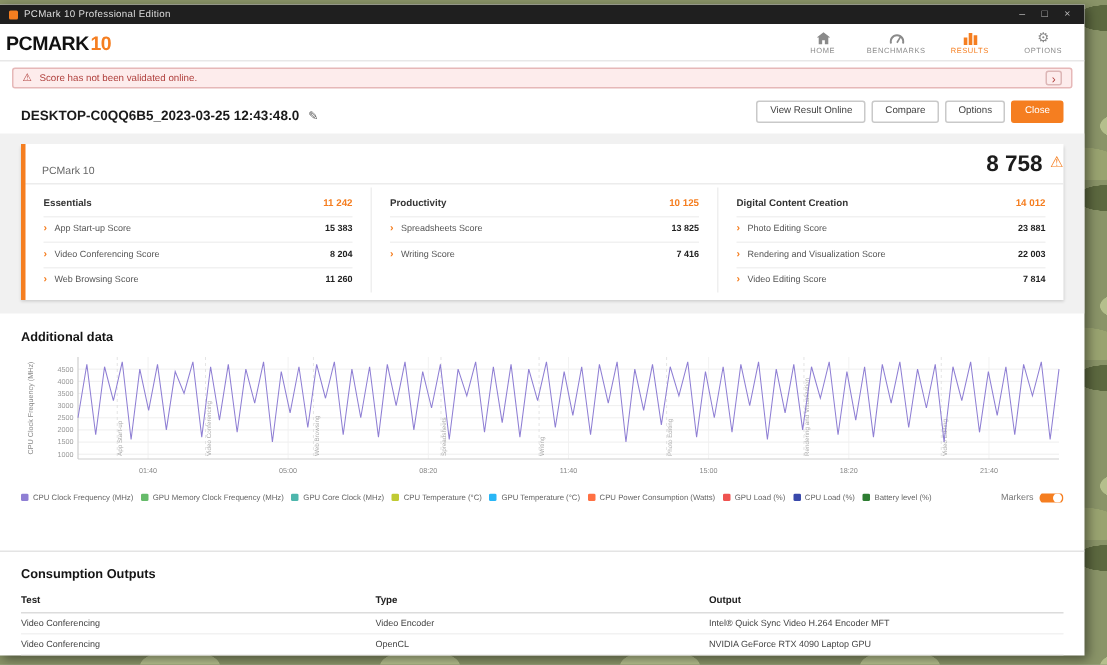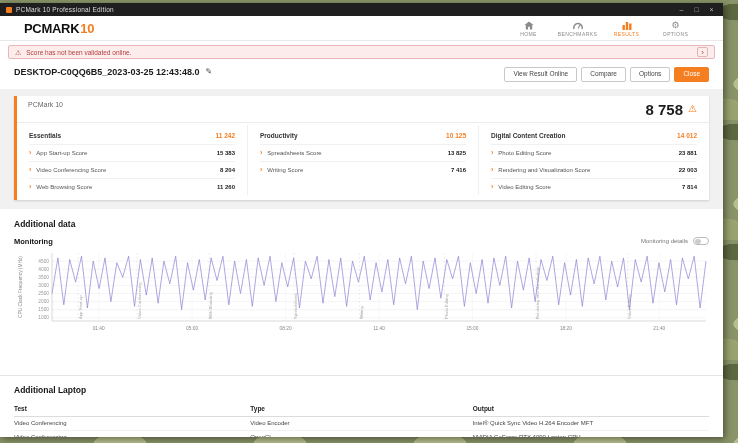--- a/index.html
+++ b/index.html
@@ -13,42 +13,42 @@
  radial-gradient(ellipse 44px 18px at 75% 70%, #b5bf8d 0 60%, transparent 61%),
  radial-gradient(ellipse 38px 15px at 10% 85%, #57633c 0 60%, transparent 61%),
  radial-gradient(ellipse 46px 20px at 50% 92%, #99a370 0 60%, transparent 61%);
 background-size:160px 120px}
 .window{position:absolute;left:0;top:3px;width:723px;height:434px;background:#fff;box-shadow:2px 2px 7px rgba(0,0,0,.45);display:flex;flex-direction:column;overflow:hidden}
 .titlebar{height:13px;background:#1f1f1f;display:flex;align-items:center;padding:0 4px;flex:0 0 auto}
 .app-ico{width:6px;height:6px;background:#f57e20;border-radius:1px;margin:0 4px 0 2px;flex:0 0 auto}
 .tb-title{font-size:6.5px;color:#ddd;letter-spacing:.2px}
 .tb-controls{margin-left:auto;display:flex}
 .tb-btn{width:15px;text-align:center;font-size:7px;color:#bbb;line-height:13px}
-.appheader{height:25px;display:flex;align-items:center;padding:0 24px;border-bottom:1px solid #e8e8e8;flex:0 0 auto}
+.appheader{height:25px;display:flex;align-items:center;padding:0 4px;border-bottom:1px solid #e8e8e8;flex:0 0 auto}
 .logo{font-size:13px;font-weight:800;letter-spacing:-.3px}
 .logo-a{color:#111}.logo-b{color:#f57e20;margin-left:1px}
 nav{margin-left:auto;display:flex;gap:2px}
 .nav-item{width:47px;display:flex;flex-direction:column;align-items:center;justify-content:center;gap:1px;padding-top:1px;cursor:pointer}
 .nav-label{font-size:5px;color:#8a8a8a;letter-spacing:.4px}
 .nav-item.active .nav-label{color:#f57e20}
 .nav-ico{height:9px;display:flex;align-items:flex-end;color:#8a8a8a;font-size:9px;line-height:9px}
 .banner{margin:4px 8px 0;height:14px;background:#fdecec;border:1px solid #e6b8b8;border-radius:2px;display:flex;align-items:center;padding:0 6px;gap:5px;flex:0 0 auto}
 .banner-ico{font-size:7px;color:#b0413e;line-height:1}
 .banner-text{font-size:6.5px;color:#b0413e}
 .banner-chev{margin-left:auto;width:11px;height:10px;border:1px solid #ddb7b7;border-radius:2px;color:#b0413e;font-size:8px;line-height:9px;text-align:center}
-.resultbar{display:flex;align-items:flex-start;padding:8px 14px 7px;flex:0 0 auto}
+.resultbar{display:flex;align-items:flex-end;padding:8px 14px 7px;flex:0 0 auto}
 .result-title{font-size:9px;font-weight:bold;color:#1a1a1a}
 .edit-ico{font-size:8px;color:#555;margin-left:6px}
 .btns{margin-left:auto;display:flex;gap:4px}
 .btn{font-size:6.5px;color:#444;background:#fff;border:1px solid #c9c9c9;border-radius:2px;padding:3px 8px;line-height:1}
 .btn-close{background:#f57e20;border-color:#f57e20;color:#fff}
 .score-section{background:#f1f1f1;padding:7px 14px 9px;flex:0 0 auto}
 .score-card{background:#fff;position:relative;box-shadow:0 1px 2px rgba(0,0,0,.15)}
 .accent{position:absolute;left:0;top:0;bottom:0;width:3px;background:#f57e20}
-.card-head{display:flex;align-items:flex-start;padding:5px 12px 4px 14px;border-bottom:1px solid #ececec}
+.card-head{display:flex;align-items:flex-end;padding:5px 0 4px 14px;border-bottom:1px solid #ececec}
 .bench-name{font-size:7px;color:#666}
 .big-score-wrap{margin-left:auto;display:flex;align-items:center;gap:5px}
 .big-score{font-size:15px;font-weight:bold;color:#1c1c1c}
 .warn-ico{font-size:10px;color:#f57e20;line-height:1}
 .score-cols{display:flex;padding:2px 0 5px 3px}
 .score-col{flex:1;padding:4px 12px 0;border-left:1px solid #efefef}
 .score-col:first-child{border-left:none}
 .col-head{display:flex;justify-content:space-between;padding:3px 0 5px}
 .col-name{font-size:6.5px;font-weight:bold;color:#333}
 .col-value{font-size:6.5px;font-weight:bold;color:#f57e20}
@@ -225,27 +225,20 @@
          <span class="sub-name">Video Editing Score</span>
          <span class="sub-value">7 814</span>
        </div>
           </div>
         </div>
     </div>
   </div>
 
   <div class="perf-head">Additional data</div>
 
-  <div class="mon-row">
-    <span class="mon-title">Monitoring</span>
-    <span class="mon-right">
-      <span class="toggle-label">Monitoring details</span>
-      <span class="toggle off"></span>
-    </span>
-  </div>
 
   <div class="chart-wrap">
     <svg id="chart-svg" width="695" height="86" viewBox="0 0 695 86">
         <line x1="38" y1="67.8" x2="692" y2="67.8" stroke="#ececec" stroke-width="0.6"></line>
         <text x="35" y="69.39999999999999" font-size="4.8" fill="#999" text-anchor="end">1000</text>
         <line x1="38" y1="59.7" x2="692" y2="59.7" stroke="#ececec" stroke-width="0.6"></line>
         <text x="35" y="61.300000000000004" font-size="4.8" fill="#999" text-anchor="end">1500</text>
         <line x1="38" y1="51.6" x2="692" y2="51.6" stroke="#ececec" stroke-width="0.6"></line>
         <text x="35" y="53.2" font-size="4.8" fill="#999" text-anchor="end">2000</text>
         <line x1="38" y1="43.5" x2="692" y2="43.5" stroke="#ececec" stroke-width="0.6"></line>
@@ -335,21 +328,21 @@
         </span>
       </span>
     <span class="markers-wrap">
       <span class="toggle-label">Markers</span>
       <span class="toggle on"></span>
     </span>
   </div>
 
   <div class="divider"></div>
 
-  <div class="add-head">Additional Laptop</div>
+  <div class="add-head">Consumption Outputs</div>
 
   <div class="out-table">
     <div class="t-head">
       <span class="tc1">Test</span>
       <span class="tc2">Type</span>
       <span class="tc3">Output</span>
     </div>
     <div id="outputs-rows">
         <div class="t-row">
           <span class="tc1">Video Conferencing</span>

